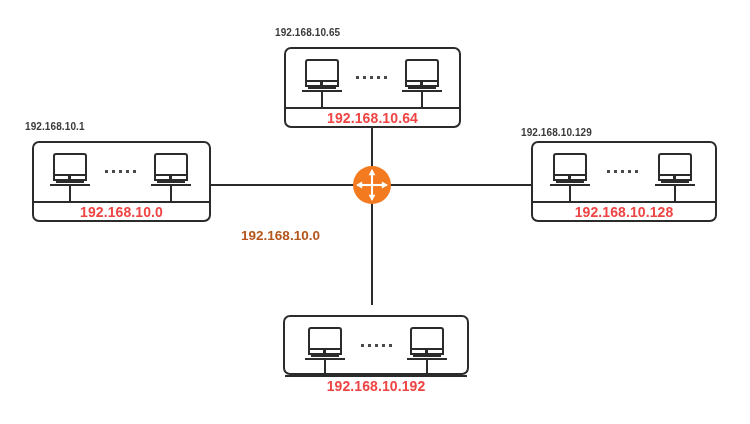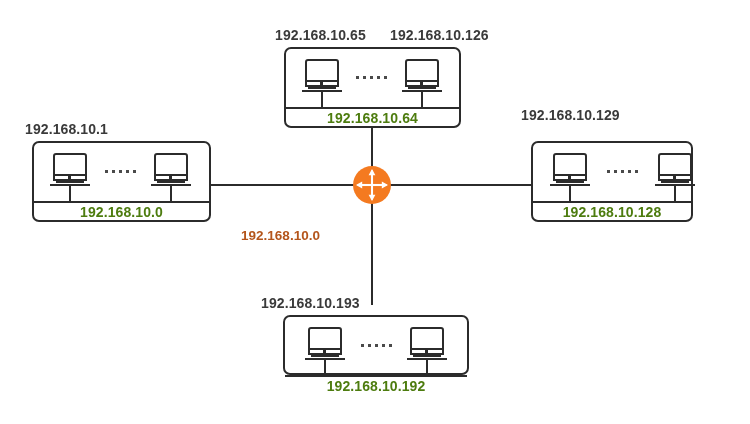--- a/index.html
+++ b/index.html
@@ -62,32 +62,32 @@
     width: 2px;
     background: #2b2b2b;
   }
 
   
   .subnet-addr {
     position: absolute;
     left: 0;
     right: 0;
     text-align: center;
-    color: #4d7c0f;
+    color: #ef4444;
     font-size: 14px;
     font-weight: bold;
     letter-spacing: 0.1px;
     white-space: nowrap;
   }
 
   
   .host-label {
     position: absolute;
     color: #3a3a3a;
-    font-size: 14px;
+    font-size: 10px;
     font-weight: bold;
     white-space: nowrap;
     letter-spacing: 0.1px;
   }
 
   
   .pc {
     position: absolute;
     width: 40px;
     height: 34px;
@@ -189,21 +189,20 @@
 <body>
 
 <div id="canvas">
 
   <div class="link h" style="left:211px; top:184px; width:152px;"></div>
   <div class="link h" style="left:388px; top:184px; width:143px;"></div>
   <div class="link v" style="left:371px; top:128px; height:40px;"></div>
   <div class="link v" style="left:371px; top:201px; height:104px;"></div>
 
   <div class="host-label" style="left:275px; top:27px;">192.168.10.65</div>
-  <div class="host-label" style="left:390px; top:27px;">192.168.10.126</div>
 
   <div class="subnet" style="left:284px; top:47px; width:177px; height:81px;">
     <div class="subnet-inner">
       <div class="pc" style="left:16px; top:10px;">
         <div class="screen"></div>
           <div class="bezel"></div>
         <div class="led"></div>
           <div class="base"></div>
           <div class="base2"></div>
       </div>
@@ -253,23 +252,23 @@
           <i></i>
           <i></i>
       </div>
       <div class="stem" style="left:35px; top:43px; height:16px;"></div>
       <div class="stem" style="left:136px; top:43px; height:16px;"></div>
       <div class="bus" style="top:58px;"></div>
       <div class="subnet-addr" style="top:61px;">192.168.10.0</div>
     </div>
   </div>
 
-  <div class="host-label" style="left:521px; top:107px;">192.168.10.129</div>
-
-  <div class="subnet" style="left:531px; top:141px; width:162px; height:81px;">
+  <div class="host-label" style="left:521px; top:127px;">192.168.10.129</div>
+
+  <div class="subnet" style="left:531px; top:141px; width:186px; height:81px;">
     <div class="subnet-inner">
       <div class="pc" style="left:17px; top:10px;">
         <div class="screen"></div>
           <div class="bezel"></div>
         <div class="led"></div>
           <div class="base"></div>
           <div class="base2"></div>
       </div>
       <div class="pc" style="left:122px; top:10px;">
         <div class="screen"></div>
@@ -285,21 +284,20 @@
           <i></i>
           <i></i>
       </div>
       <div class="stem" style="left:36px; top:43px; height:16px;"></div>
       <div class="stem" style="left:141px; top:43px; height:16px;"></div>
       <div class="bus" style="top:58px;"></div>
       <div class="subnet-addr" style="top:61px;">192.168.10.128</div>
     </div>
   </div>
 
-  <div class="host-label" style="left:261px; top:295px;">192.168.10.193</div>
 
   <div class="subnet" style="left:283px; top:315px; width:186px; height:60px;">
     <div class="subnet-inner">
       <div class="pc" style="left:20px; top:10px;">
         <div class="screen"></div>
           <div class="bezel"></div>
         <div class="led"></div>
           <div class="base"></div>
           <div class="base2"></div>
       </div>

